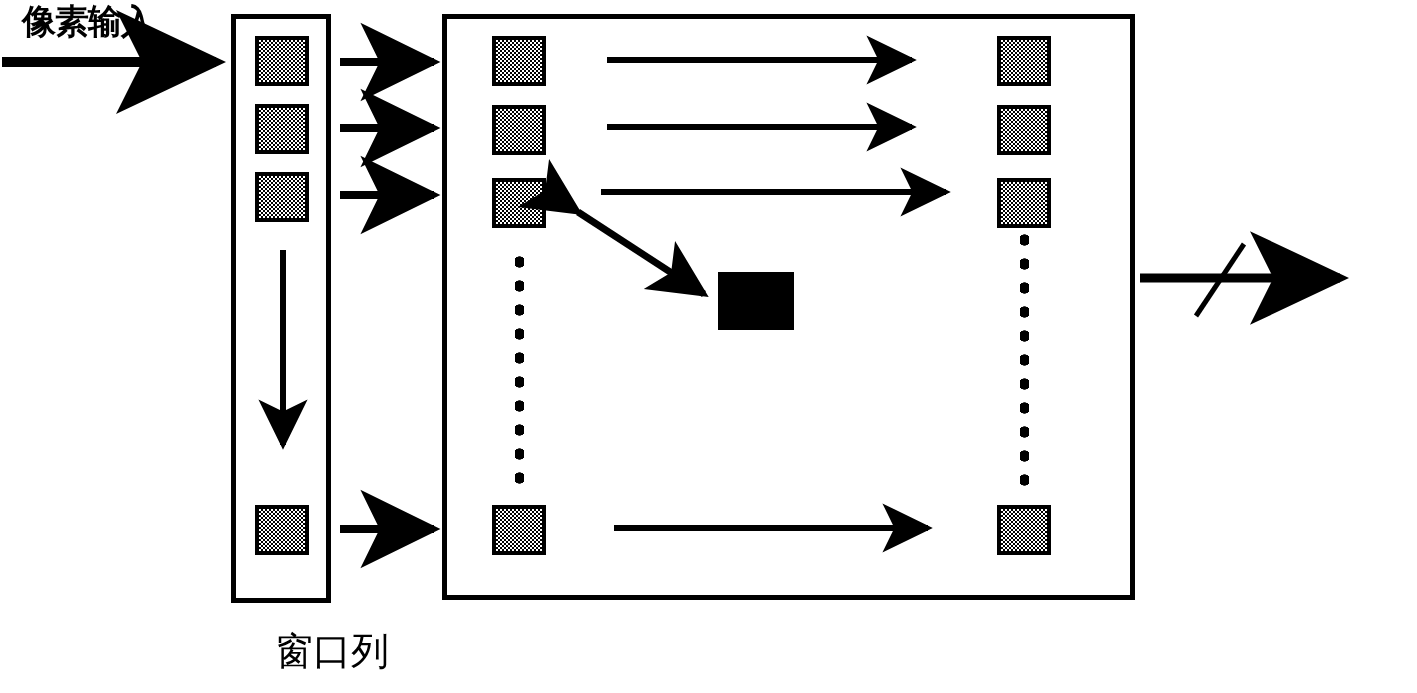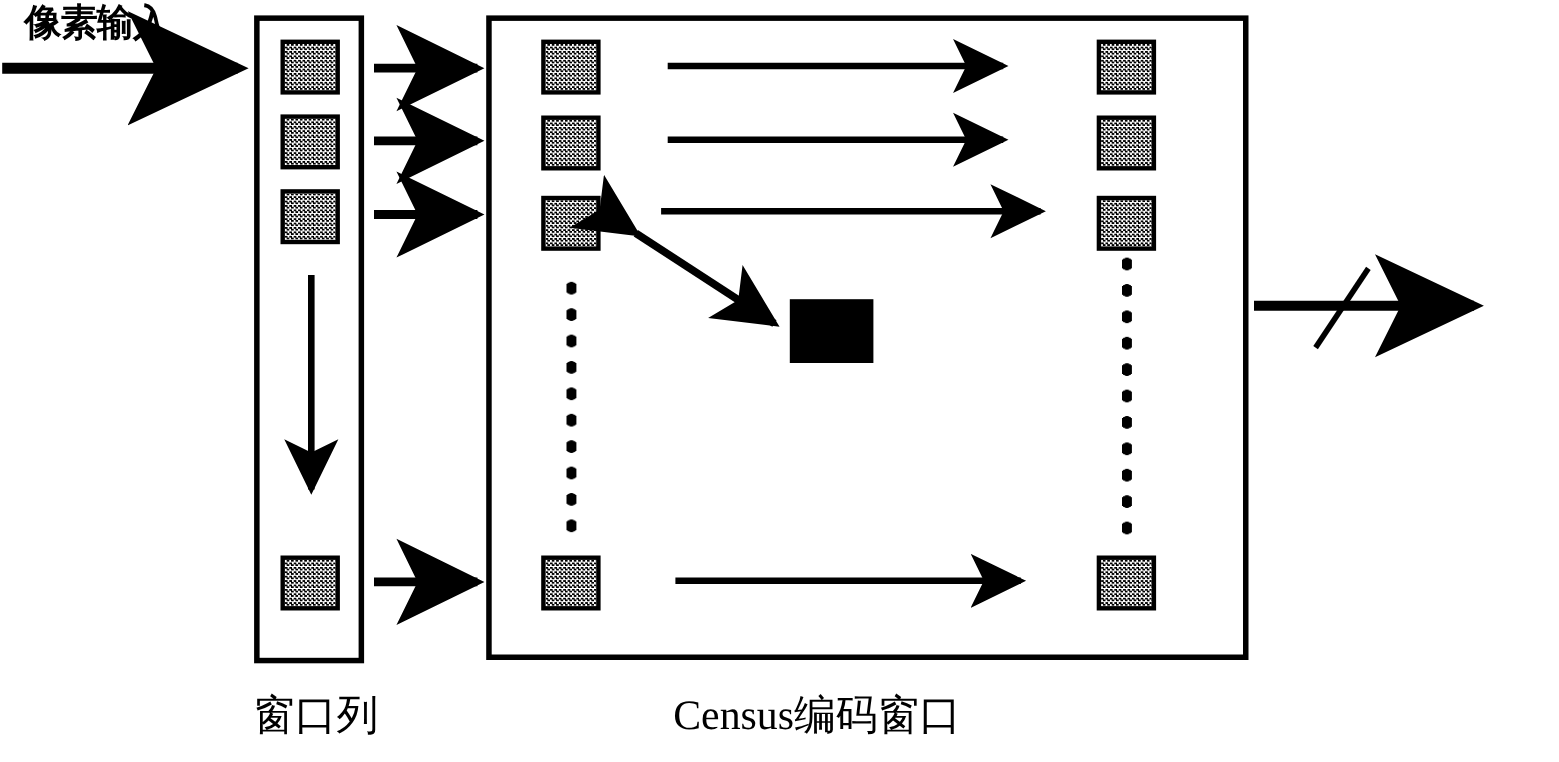--- a/index.html
+++ b/index.html
@@ -20,20 +20,21 @@
     color: #000000;
     white-space: nowrap;
     line-height: 1;
   }
   .label-cjk-bold {
     font-family: "DejaVu Sans", sans-serif;
     font-weight: bold;
   }
   .label-serif {
     font-family: "Liberation Serif", "DejaVu Serif", serif;
+    margin-left: 45px;
   }
   .box {
     position: absolute;
     border: 5px solid #000000;
     background: #ffffff;
     box-sizing: border-box;
   }
   .cell {
     position: absolute;
     border: 4px solid #000000;
@@ -68,21 +69,20 @@
 
 <div id="diagram-root">
 
   <div class="label label-cjk-bold" style="left:22px; top:4px; font-size:34px; letter-spacing:-1px;">像素输入</div>
 
 
   <div class="label label-cjk-bold" style="left:638px; top:338px; font-size:34px; letter-spacing:-1px;">与中心像素比较</div>
 
   <div class="label label-serif" style="left:230px; top:632px; font-size:38px;">窗口列</div>
 
-  <div class="label label-serif" style="left:612px; top:632px; font-size:38px;">Census编码窗口</div>
 
   <div class="box" style="left:231px; top:14px; width:100px; height:589px;"></div>
 
   <div class="cell" style="left:255px; top:36px; width:54px; height:50px;"></div>
   <div class="cell" style="left:255px; top:104px; width:54px; height:50px;"></div>
   <div class="cell" style="left:255px; top:172px; width:54px; height:50px;"></div>
   <div class="cell" style="left:255px; top:505px; width:54px; height:50px;"></div>
 
   <div class="box" style="left:442px; top:14px; width:693px; height:586px;"></div>
 

